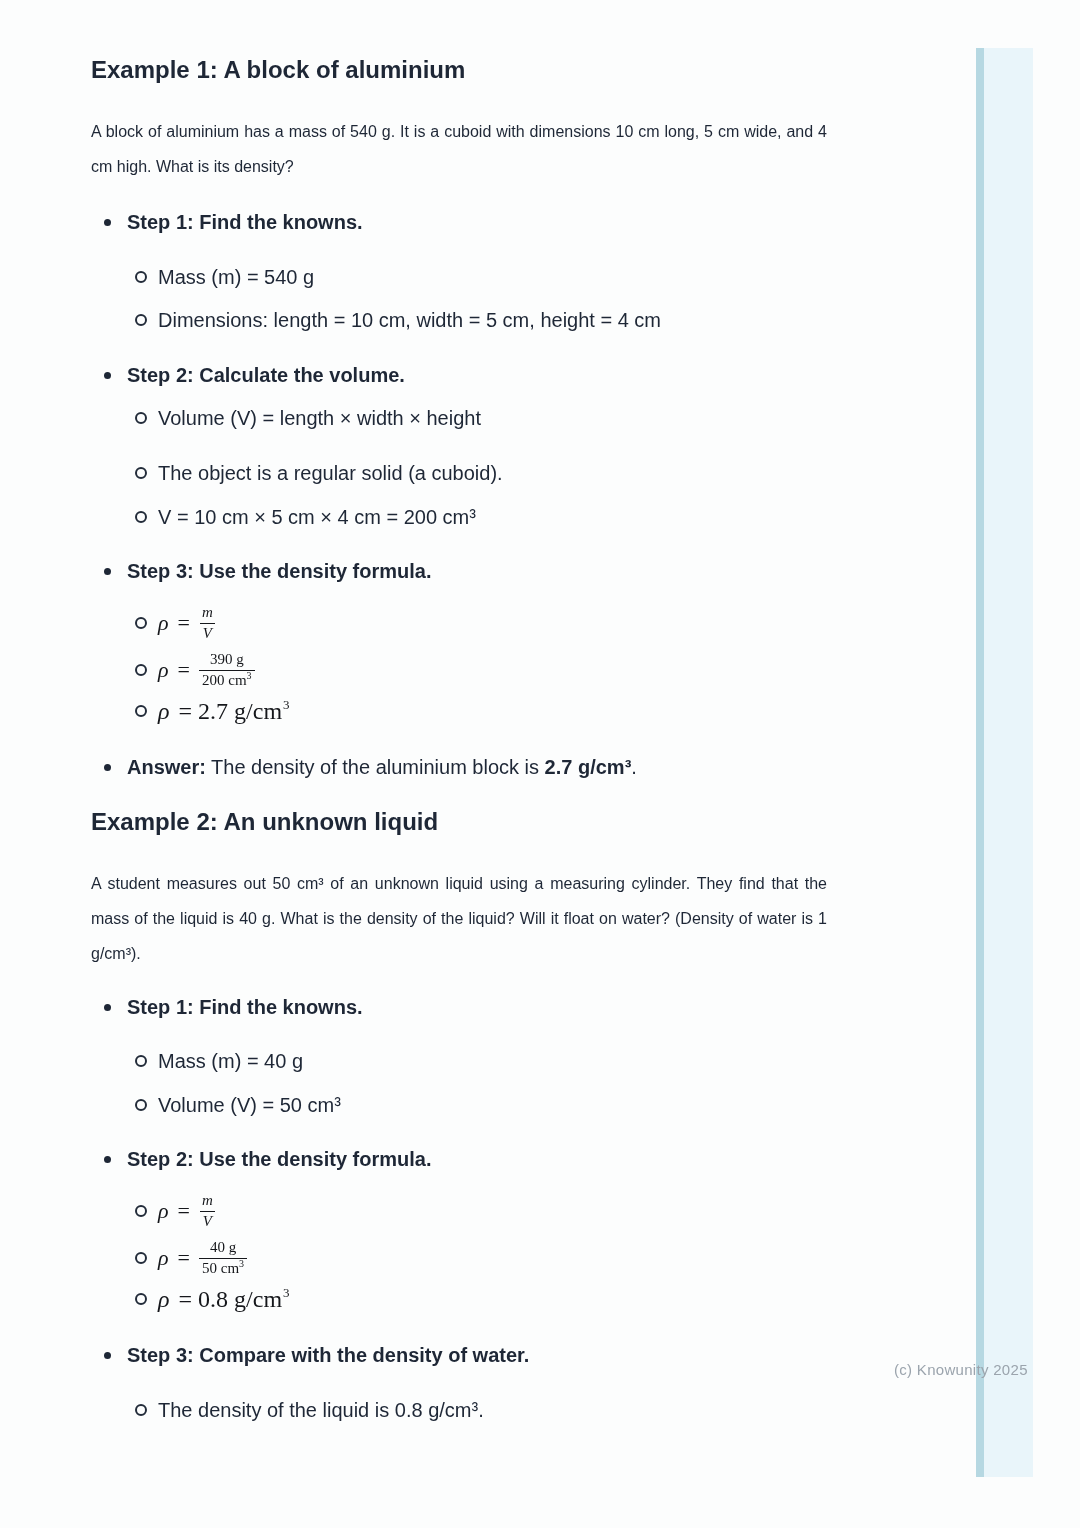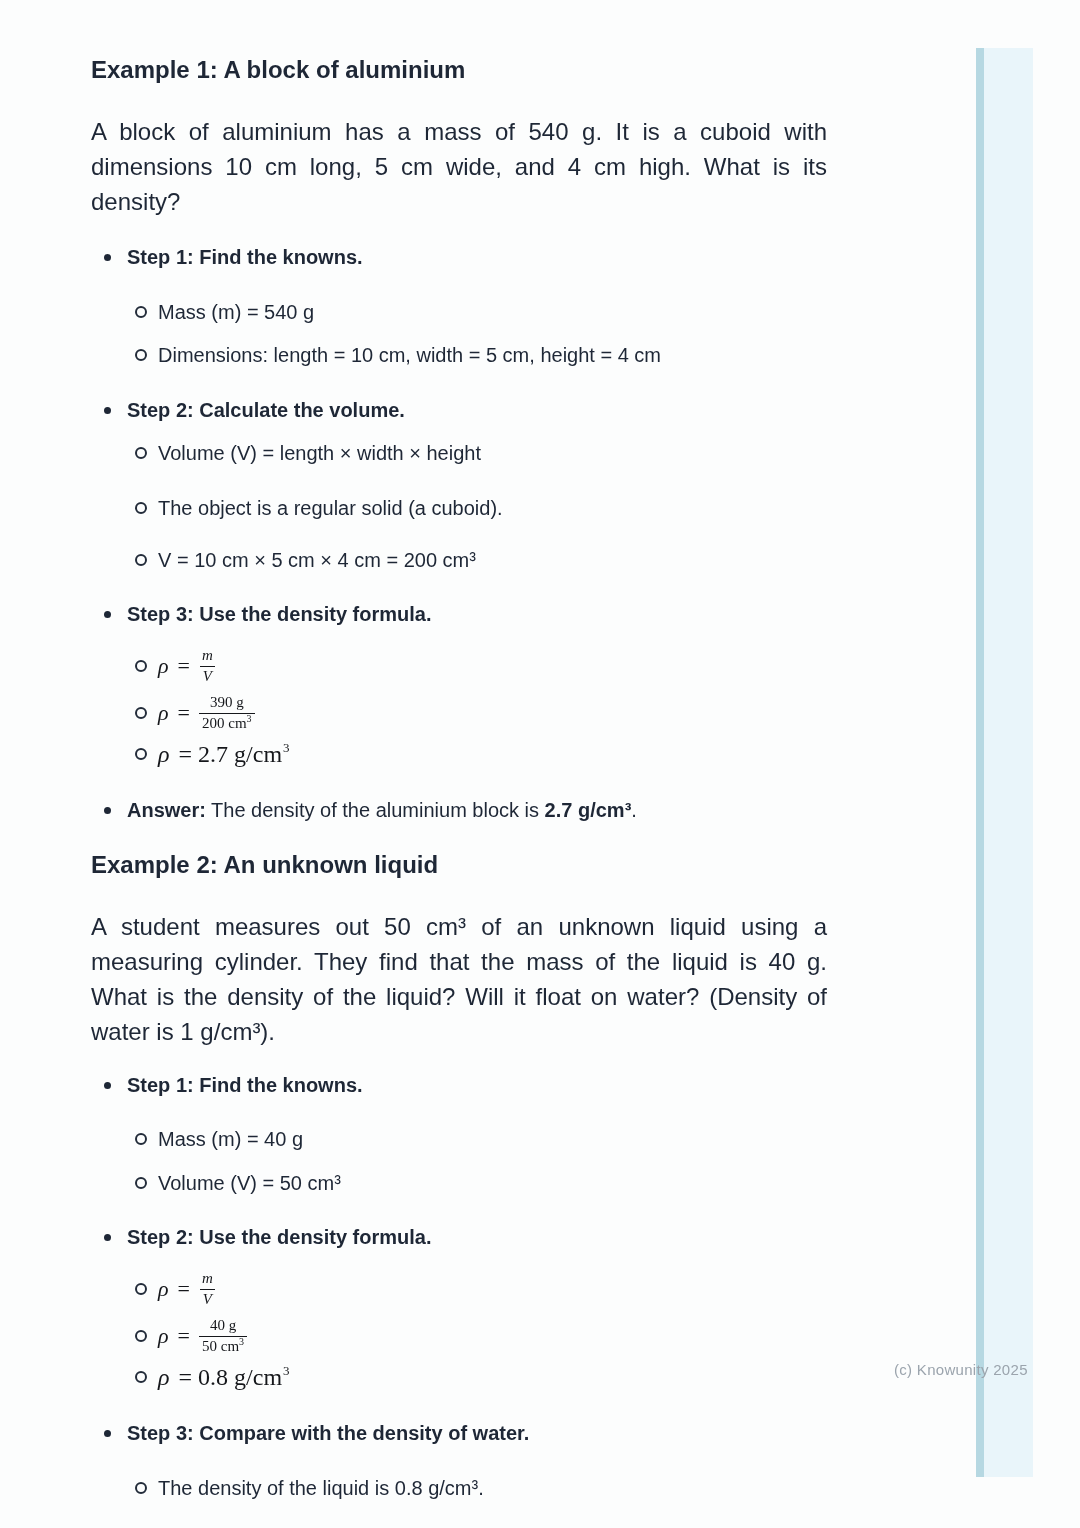--- a/index.html
+++ b/index.html
@@ -1,20 +1,20 @@
 <!DOCTYPE html>
 <html><head>
 <meta charset="utf-8">
 <style>
   html,body {margin:0;padding:0;background:#ffffff;}
   .page {position:relative;width:1080px;height:1528px;background:#fcfdfd;
          font-family:"Liberation Sans",sans-serif;color:#1e2736;overflow:hidden;}
   .content {position:absolute;left:91px;top:56px;width:736px;}
   .h {font-size:24px;font-weight:700;line-height:28px;margin:0;}
-  .para {font-size:24px;line-height:35px;margin:0;text-align:justify;}
+  .para {font-size:16px;line-height:35px;margin:0;text-align:justify;}
   .li1 {display:flex;align-items:center;line-height:28px;font-size:20px;}
   .dot {flex:0 0 auto;width:7px;height:7px;border-radius:50%;background:#1e2736;
         margin-left:13px;margin-right:16px;}
   .li2 {display:flex;align-items:center;line-height:28px;font-size:20px;}
   .ring {flex:0 0 auto;width:8px;height:8px;border-radius:50%;border:2px solid #232c3a;
          margin-left:44px;margin-right:11px;background:transparent;}
   .b {font-weight:700;}
   .mrow {display:flex;align-items:center;}
   .math {font-family:"Liberation Serif","DejaVu Serif",serif;color:#15171b;font-size:22px;
          display:inline-flex;align-items:center;}
@@ -60,21 +60,21 @@
       <span class="b">Step 2: Calculate the volume.</span>
     </div>
     <div class="li2" style="margin-top:15px">
       <span class="ring"></span>
       <span>Volume (V) = length × width × height</span>
     </div>
     <div class="li2" style="margin-top:27px">
       <span class="ring"></span>
       <span>The object is a regular solid (a cuboid).</span>
     </div>
-    <div class="li2" style="margin-top:24px">
+    <div class="li2" style="margin-top:16px">
       <span class="ring"></span>
       <span>V = 10 cm × 5 cm × 4 cm = 200 cm³</span>
     </div>
 
     <div class="li1" style="margin-top:26px">
       <span class="dot"></span>
       <span class="b">Step 3: Use the density formula.</span>
     </div>
 
     <div class="li2 mrow" style="margin-top:15px;height:46px">

